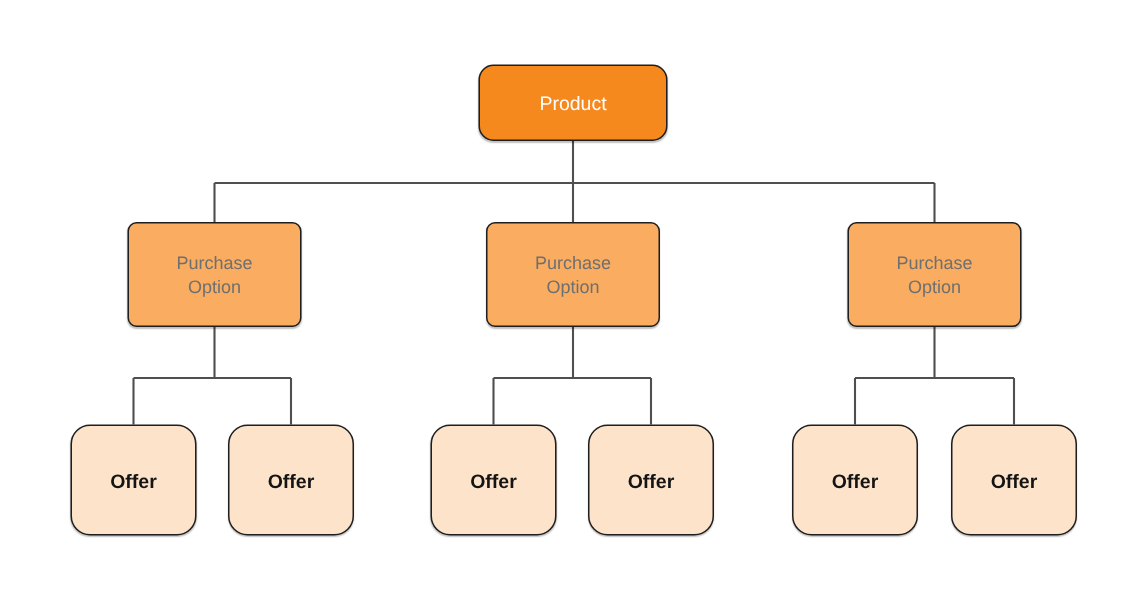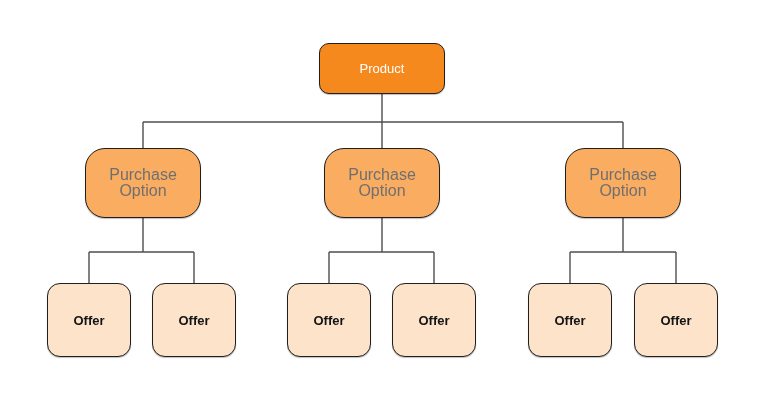--- a/index.html
+++ b/index.html
@@ -37,22 +37,22 @@
   .node-product {
     background: var(--product-fill, #f6891e);
     color: var(--product-text, #ffffff);
     border-radius: 10px;
     font-size: 13px;
     left: 319px; top: 43px; width: 126px; height: 51px;
   }
   .node-purchase {
     background: var(--purchase-option-fill, #faac60);
     color: var(--purchase-option-text, #6f6f6f);
-    border-radius: 20px;
-    font-size: 16px;
+    border-radius: 6px;
+    font-size: 12px;
     line-height: 16px;
     padding: 0 35px;
     top: 148px; width: 116px; height: 70px;
   }
   .po-1 { left: 85px; }
   .po-2 { left: 324px; }
   .po-3 { left: 565px; }
   .node-offer {
     background: var(--offer-fill, #fce3c9);
     color: var(--offer-text, #141414);

